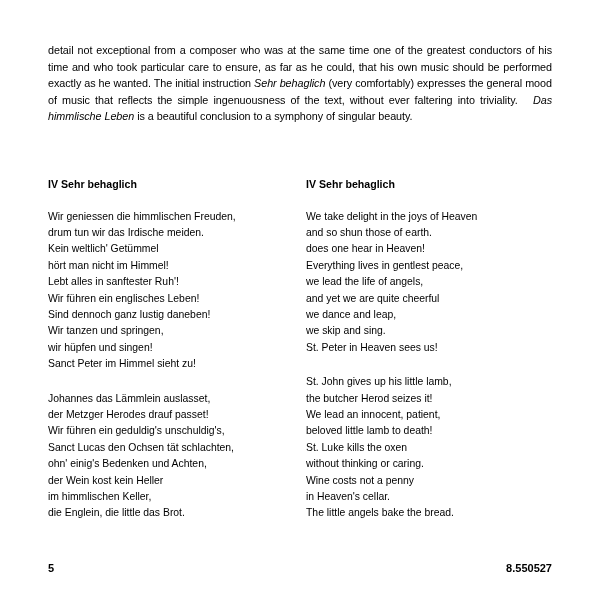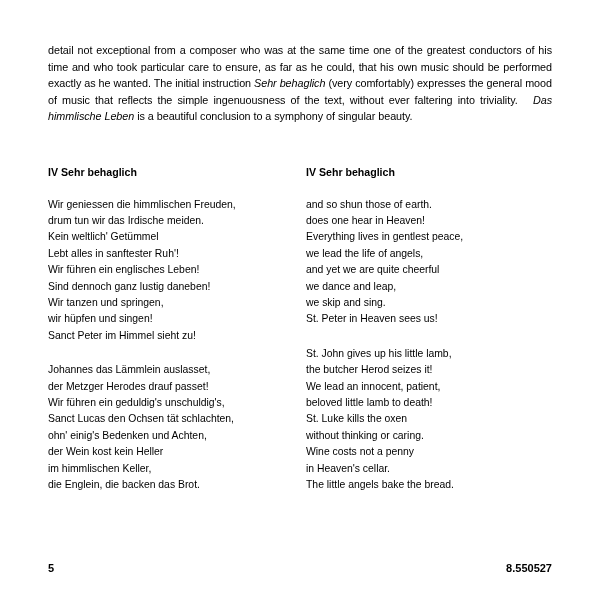--- a/index.html
+++ b/index.html
@@ -27,21 +27,21 @@
     text-align: justify;
     letter-spacing: -0.05px;
     margin: 0;
     padding-top: 2px;
   }
   .intro .ital {
     font-style: italic;
   }
   .columns {
     display: flex;
-    margin-top: 40px;
+    margin-top: 52px;
     align-items: flex-end;
   }
   .col {
     width: 50%;
     box-sizing: border-box;
   }
   .col.left {
     padding-right: 18px;
   }
   .col.right {
@@ -86,44 +86,46 @@
 
   <div class="columns">
 
     <div class="col left">
       <h2 class="song-title">IV Sehr behaglich</h2>
 
       <p class="stanza">
         <span class="line">Wir geniessen die himmlischen Freuden,</span>
         <span class="line">drum tun wir das Irdische meiden.</span>
         <span class="line">Kein weltlich' Getümmel</span>
+        <span class="line">hört man nicht im Himmel!</span>
         <span class="line">Lebt alles in sanftester Ruh'!</span>
         <span class="line">Wir führen ein englisches Leben!</span>
         <span class="line">Sind dennoch ganz lustig daneben!</span>
         <span class="line">Wir tanzen und springen,</span>
         <span class="line">wir hüpfen und singen!</span>
         <span class="line">Sanct Peter im Himmel sieht zu!</span>
       </p>
 
       <p class="stanza">
         <span class="line">Johannes das Lämmlein auslasset,</span>
         <span class="line">der Metzger Herodes drauf passet!</span>
         <span class="line">Wir führen ein geduldig's unschuldig's,</span>
         <span class="line">Sanct Lucas den Ochsen tät schlachten,</span>
         <span class="line">ohn' einig's Bedenken und Achten,</span>
         <span class="line">der Wein kost kein Heller</span>
         <span class="line">im himmlischen Keller,</span>
-        <span class="line">die Englein, die backen das Brot.</span>
+        <span class="line">die Englein, die little das Brot.</span>
       </p>
     </div>
 
     <div class="col right">
       <h2 class="song-title">IV Sehr behaglich</h2>
 
       <p class="stanza">
+        <span class="line">We take delight in the joys of Heaven</span>
         <span class="line">and so shun those of earth.</span>
         <span class="line">does one hear in Heaven!</span>
         <span class="line">Everything lives in gentlest peace,</span>
         <span class="line">we lead the life of angels,</span>
         <span class="line">and yet we are quite cheerful</span>
         <span class="line">we dance and leap,</span>
         <span class="line">we skip and sing.</span>
         <span class="line">St. Peter in Heaven sees us!</span>
       </p>
 

